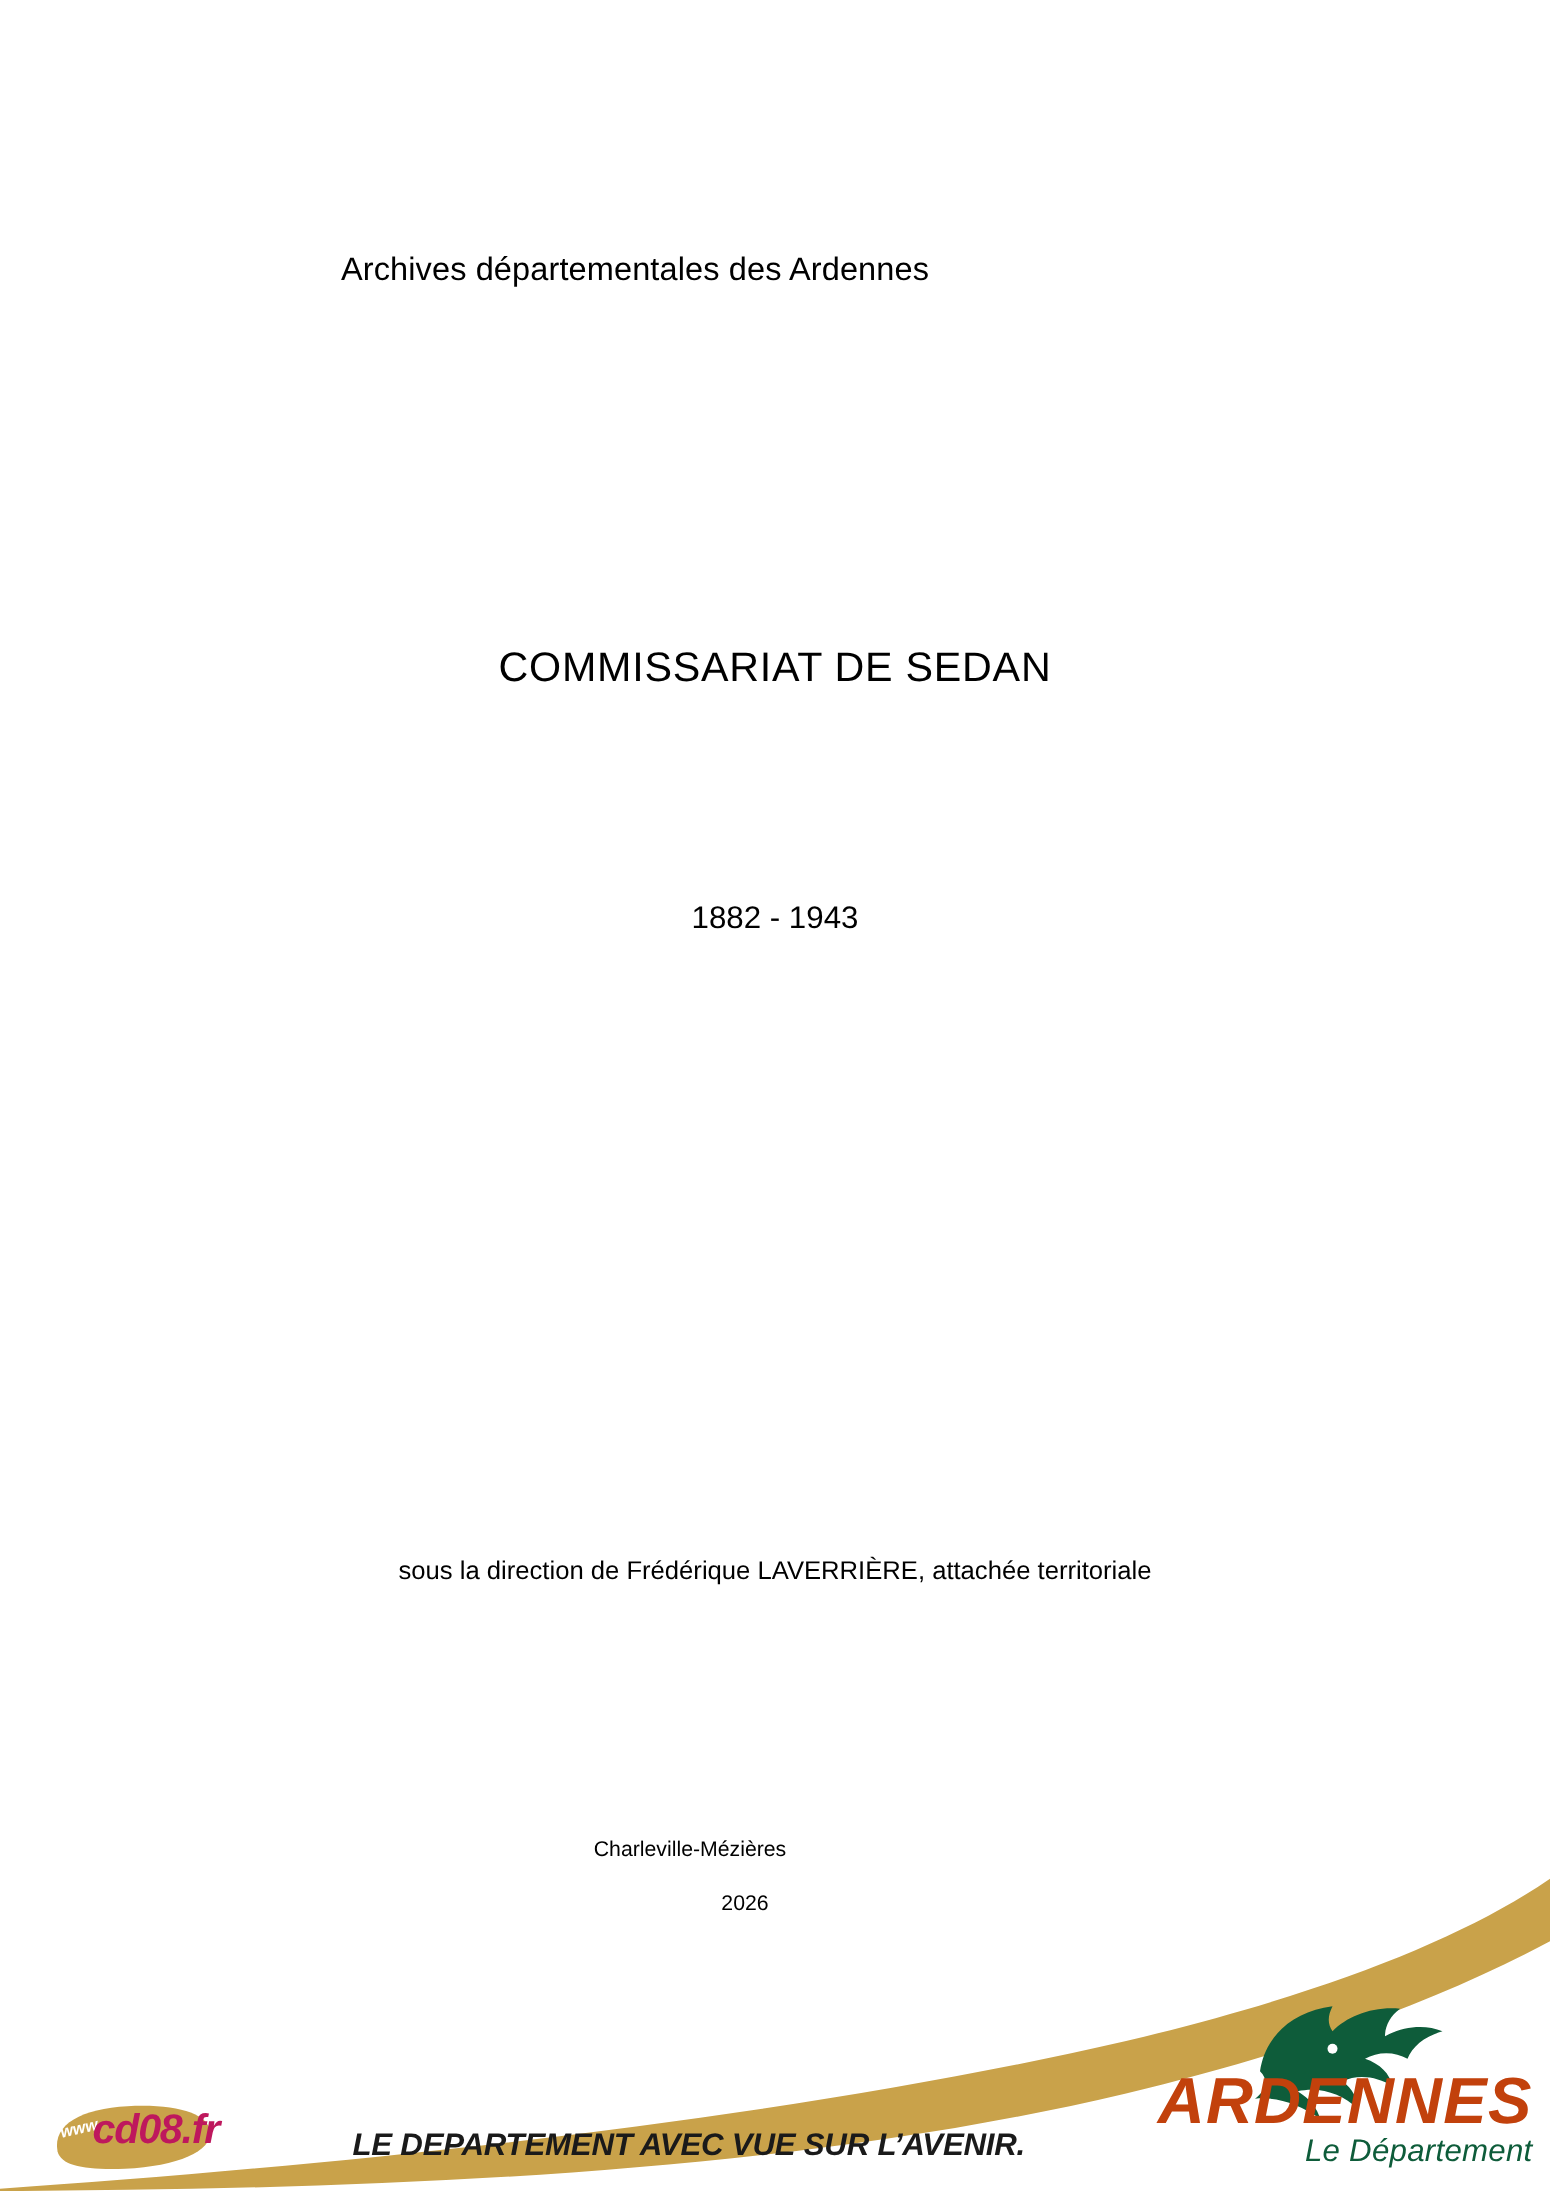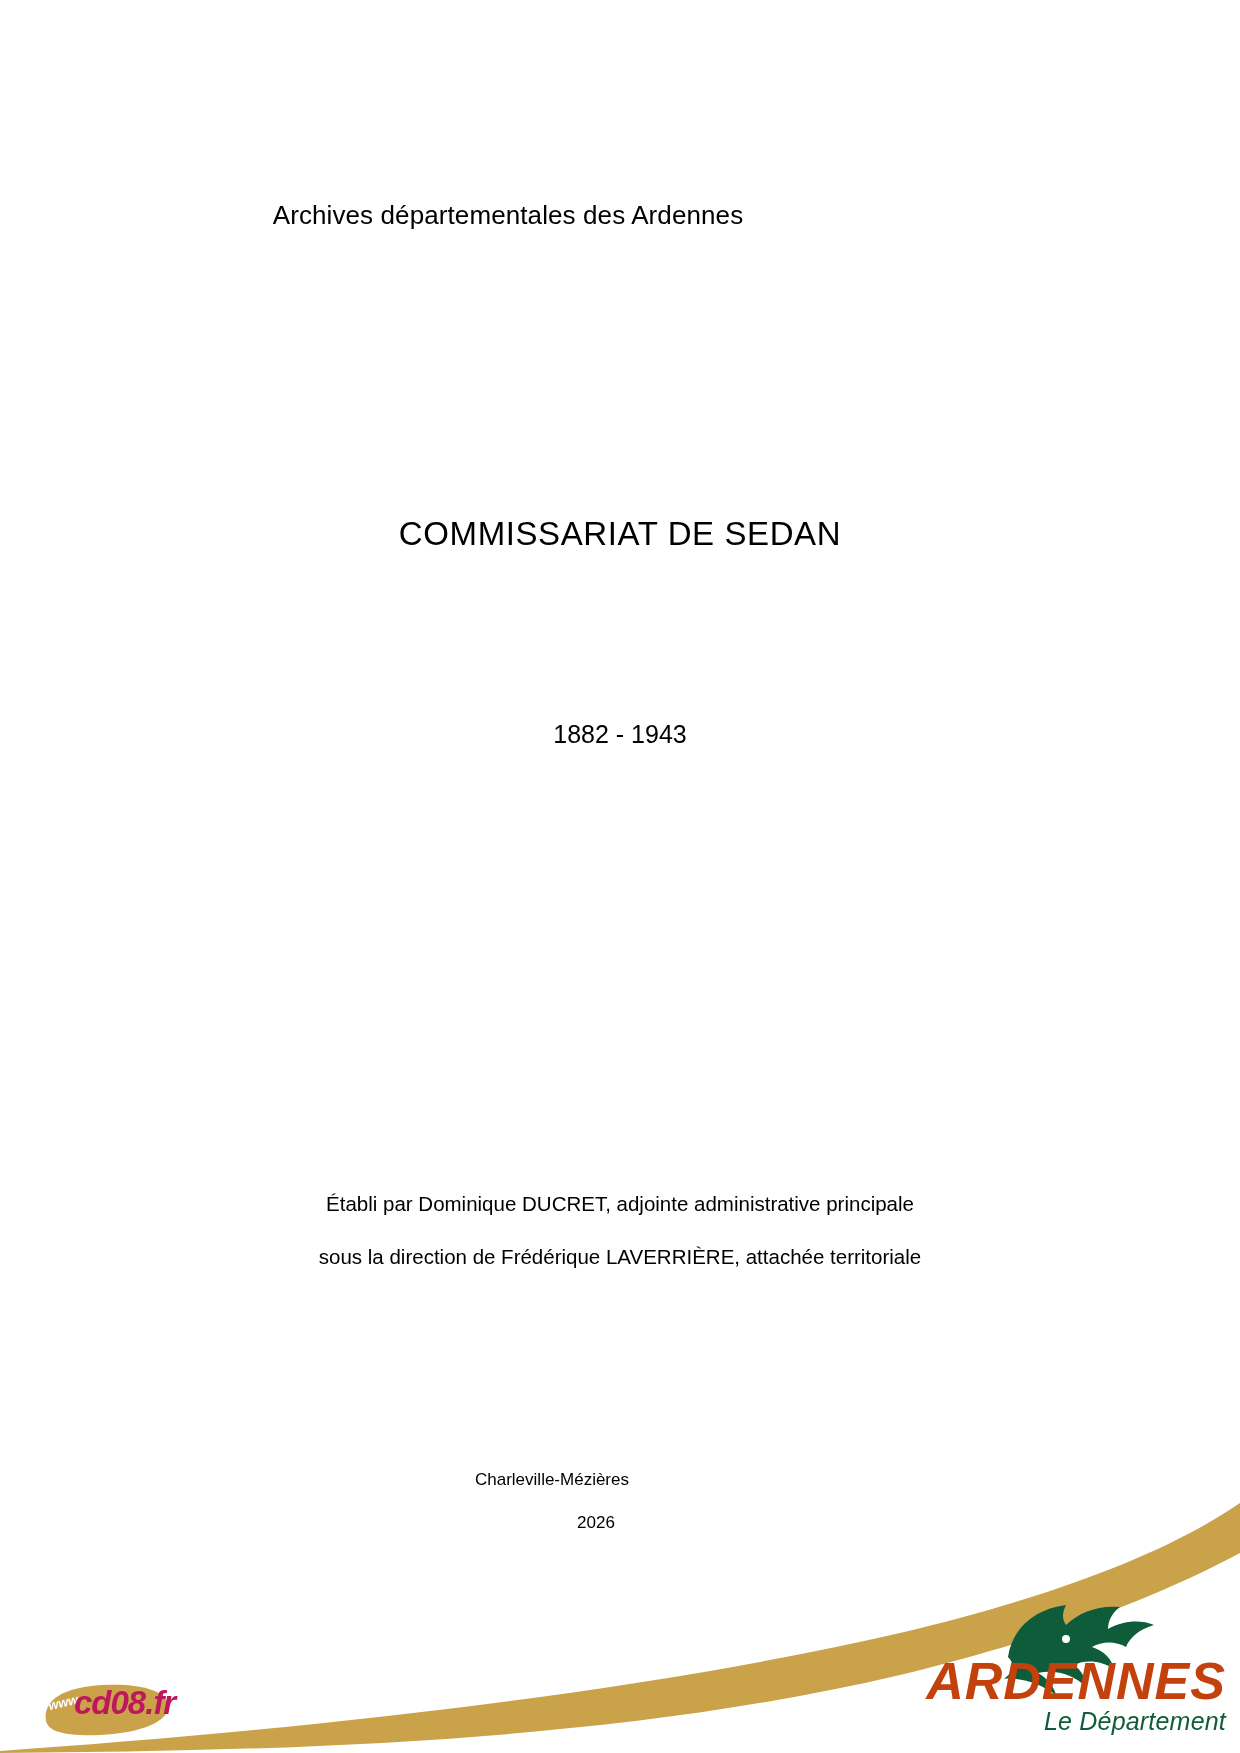--- a/index.html
+++ b/index.html
@@ -188,21 +188,20 @@
 
 <div class="page">
 
   <div class="institution">Archives départementales des Ardennes</div>
 
   <div class="doc-title">COMMISSARIAT DE SEDAN</div>
 
   <div class="dates">1882 - 1943</div>
 
 
-  <div class="credit-1">Établi par Dominique DUCRET, adjointe administrative principale</div>
 
   <div class="credit-2">sous la direction de Frédérique LAVERRIÈRE, attachée territoriale</div>
 
   <div class="place">Charleville-Mézières</div>
 
   <div class="year">2026</div>
 
   <div class="footer">
 
     <svg class="swoosh" viewBox="0 0 1240 270" preserveAspectRatio="none">
@@ -210,20 +209,21 @@
     </svg>
 
     <div class="cd08">
       <svg width="135" height="58" viewBox="0 0 135 58">
         <path d="M8,40 C4,18 28,6 64,4 C104,2 128,10 130,24 C132,40 104,52 62,54 C30,55 11,52 8,40 Z" fill="#c9a24a"></path>
       </svg>
       <span class="cd08-www">www</span>
       <span class="cd08-text">cd08.fr</span>
     </div>
 
+    <div class="footer-slogan">LE DEPARTEMENT AVEC VUE SUR L’AVENIR.</div>
 
     <div class="ardennes-logo">
       <svg width="310" height="150" viewBox="0 0 310 150">
         <path d="M92,62 C96,34 118,14 150,10 C146,18 146,24 150,30 C162,18 182,10 204,12 C196,18 192,26 192,34 C206,26 224,24 238,30 C224,34 214,42 210,52 C200,46 186,46 176,52 C188,56 196,64 198,74 C186,66 170,64 158,70 C166,76 170,84 170,92 C158,80 140,74 122,78 C132,84 138,92 140,100 C124,88 104,82 88,84 C96,78 100,70 92,62 Z" fill="#0e5c3a"></path>
         <circle cx="150" cy="44" r="4" fill="#ffffff"></circle>
       </svg>
       <div class="ardennes-name">ARDENNES</div>
       <div class="ardennes-sub">Le Département</div>
     </div>
 

